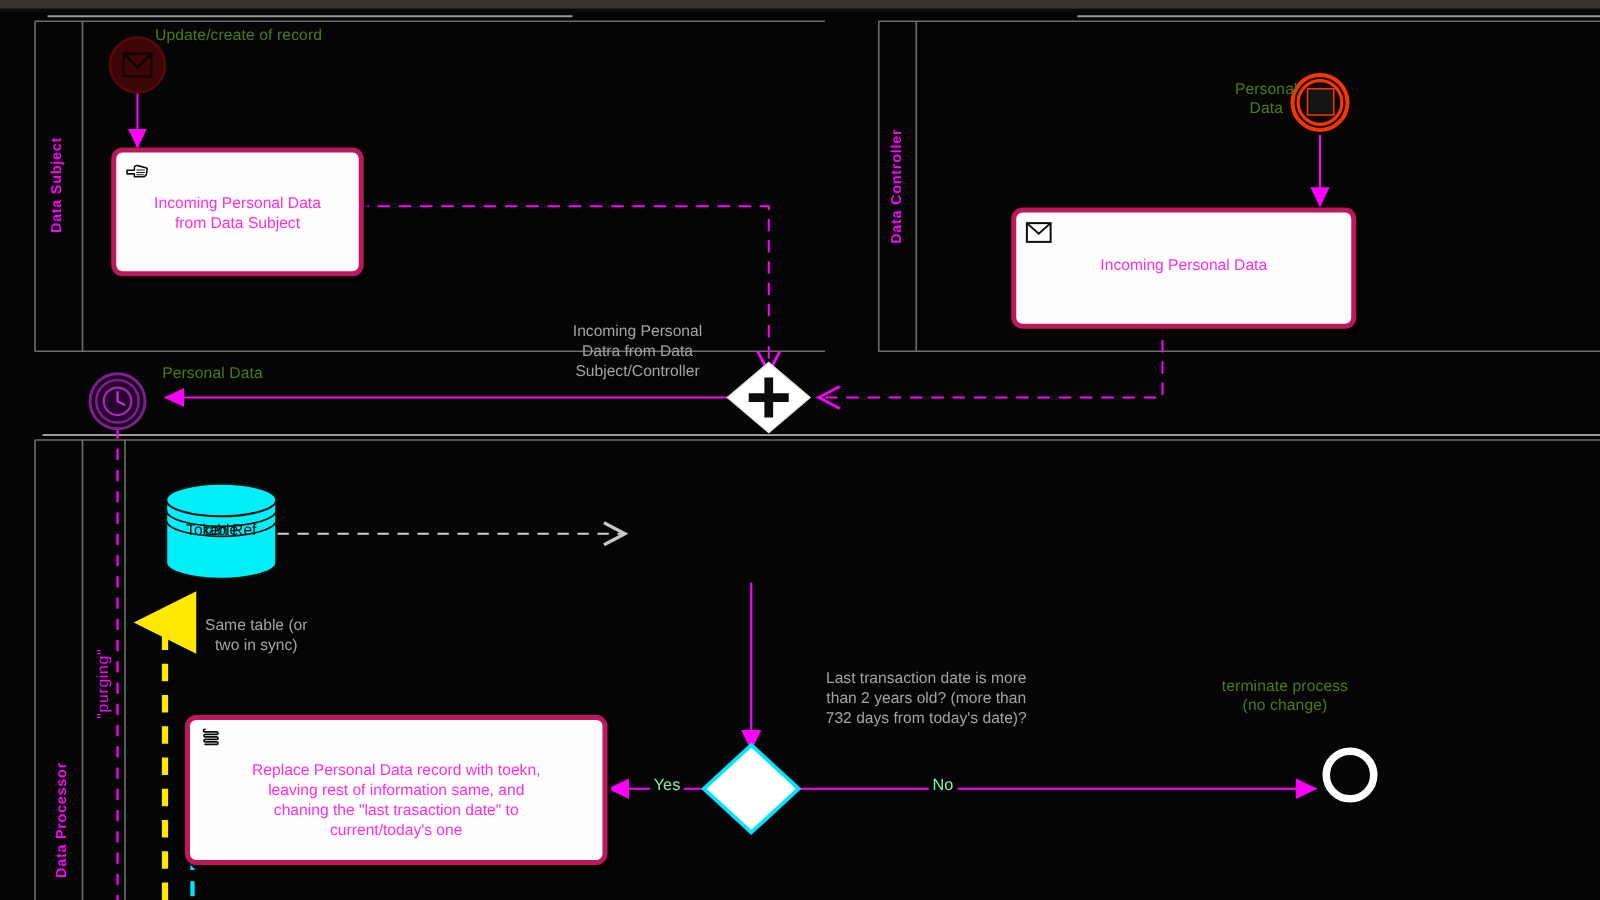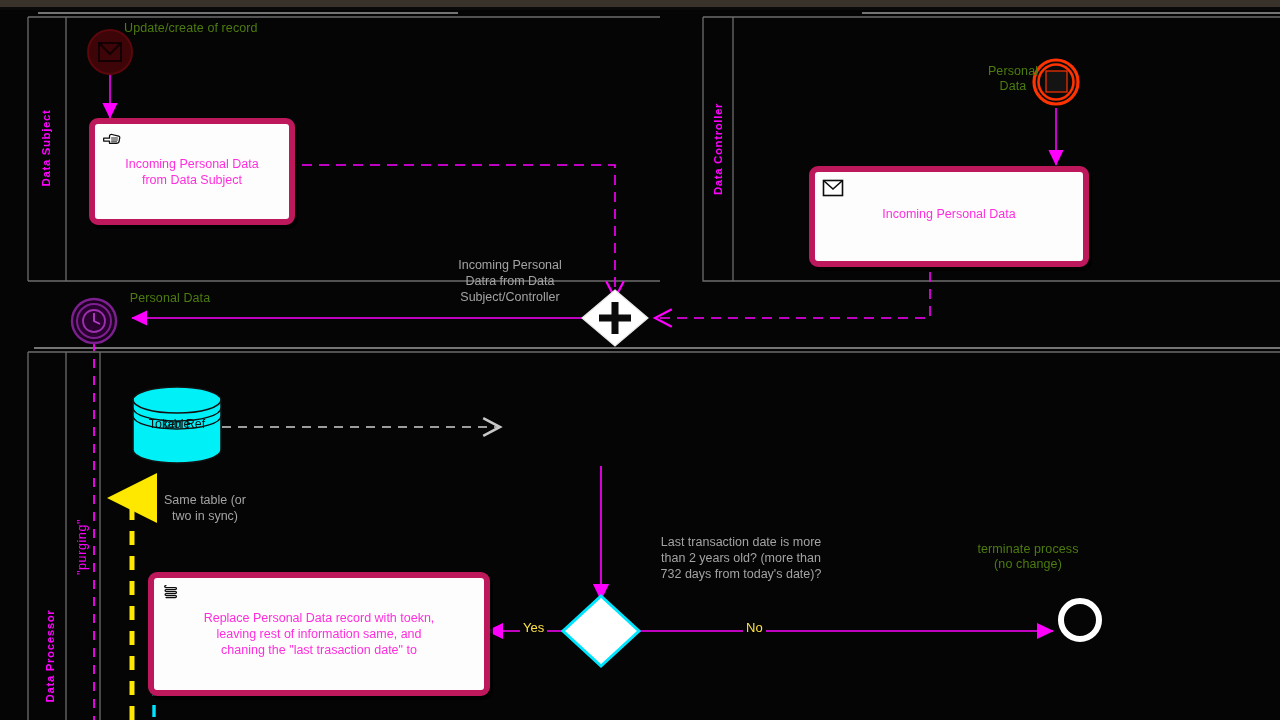--- a/index.html
+++ b/index.html
@@ -4,26 +4,26 @@
 <style>
   html,body{margin:0;padding:0;background:#000;}
   body{width:1280px;height:720px;overflow:hidden;font-family:"Liberation Sans",sans-serif;}
   #stage{position:relative;width:1280px;height:720px;background:#050505;overflow:hidden;}
   #topstrip{position:absolute;left:0;top:0;width:1280px;height:7px;background:#3a332c;}
   #topstrip2{position:absolute;left:0;top:7px;width:1280px;height:3px;background:#0a0a0a;}
   svg.layer{position:absolute;left:0;top:0;width:1280px;height:720px;}
   .lbl{position:absolute;color:#4d7c0f;font-size:12.5px;line-height:15px;text-align:center;letter-spacing:.1px;}
   .lanelbl{position:absolute;color:#ff00ff;font-size:11.5px;font-weight:bold;letter-spacing:.6px;
            transform-origin:center center;white-space:nowrap;}
-  .task{position:absolute;background:#fdfdfd;border:6px solid #be185d;border-radius:9px;
+  .task{position:absolute;background:#fdfdfd;border:4px solid #be185d;border-radius:9px;
         box-shadow:3px 4px 0 rgba(0,0,0,.85);}
   .tasktxt{position:absolute;left:6px;right:6px;color:#ff2ddd;font-size:12.5px;line-height:16px;text-align:center;}
   .ticon{position:absolute;left:7px;top:5px;width:20px;height:20px;}
   .flowlbl{position:absolute;color:#a3a3a3;font-size:12.5px;line-height:16px;text-align:center;}
-  .seqlbl{position:absolute;color:#fde047;font-size:13px;background:#050505;padding:0 3px;}
+  .seqlbl{position:absolute;color:#86efac;font-size:13px;background:#050505;padding:0 3px;}
   .dstxt{position:absolute;color:#101010;font-size:12.5px;line-height:15px;text-align:center;width:100%;}
 </style>
 </head>
 <body>
 
 <div id="stage">
 
   <div id="topstrip"></div>
   <div id="topstrip2"></div>
 
@@ -215,16 +215,17 @@
   <div class="task" style="left:148px;top:572px;width:330px;height:112px;">
     <svg class="ticon" viewBox="0 0 24 24">
       <path d="M6,3 C4,3 4,5 5.5,5.4 L17,5.4 C19,5.4 19,7.4 17.5,7.8 L6.5,7.8
                C4.5,7.8 4.5,9.8 6,10.2 L17,10.2 C19,10.2 19,12.2 17.5,12.6 L6.5,12.6
                C4.5,12.6 4.5,14.6 6,15 L17,15 C19,15 19,17 17.5,17.4 L6,17.4" fill="none" stroke="#0d0d0d" stroke-width="1.5" stroke-linecap="round"></path>
     </svg>
     <div class="tasktxt" style="top:32px;">
       <div>Replace Personal Data record with toekn,</div>
       <div>leaving rest of information same, and</div>
       <div>chaning the "last trasaction date" to</div>
+      <div>current/today's one</div>
     </div>
   </div>
 
 </div>
 
 </body></html>

